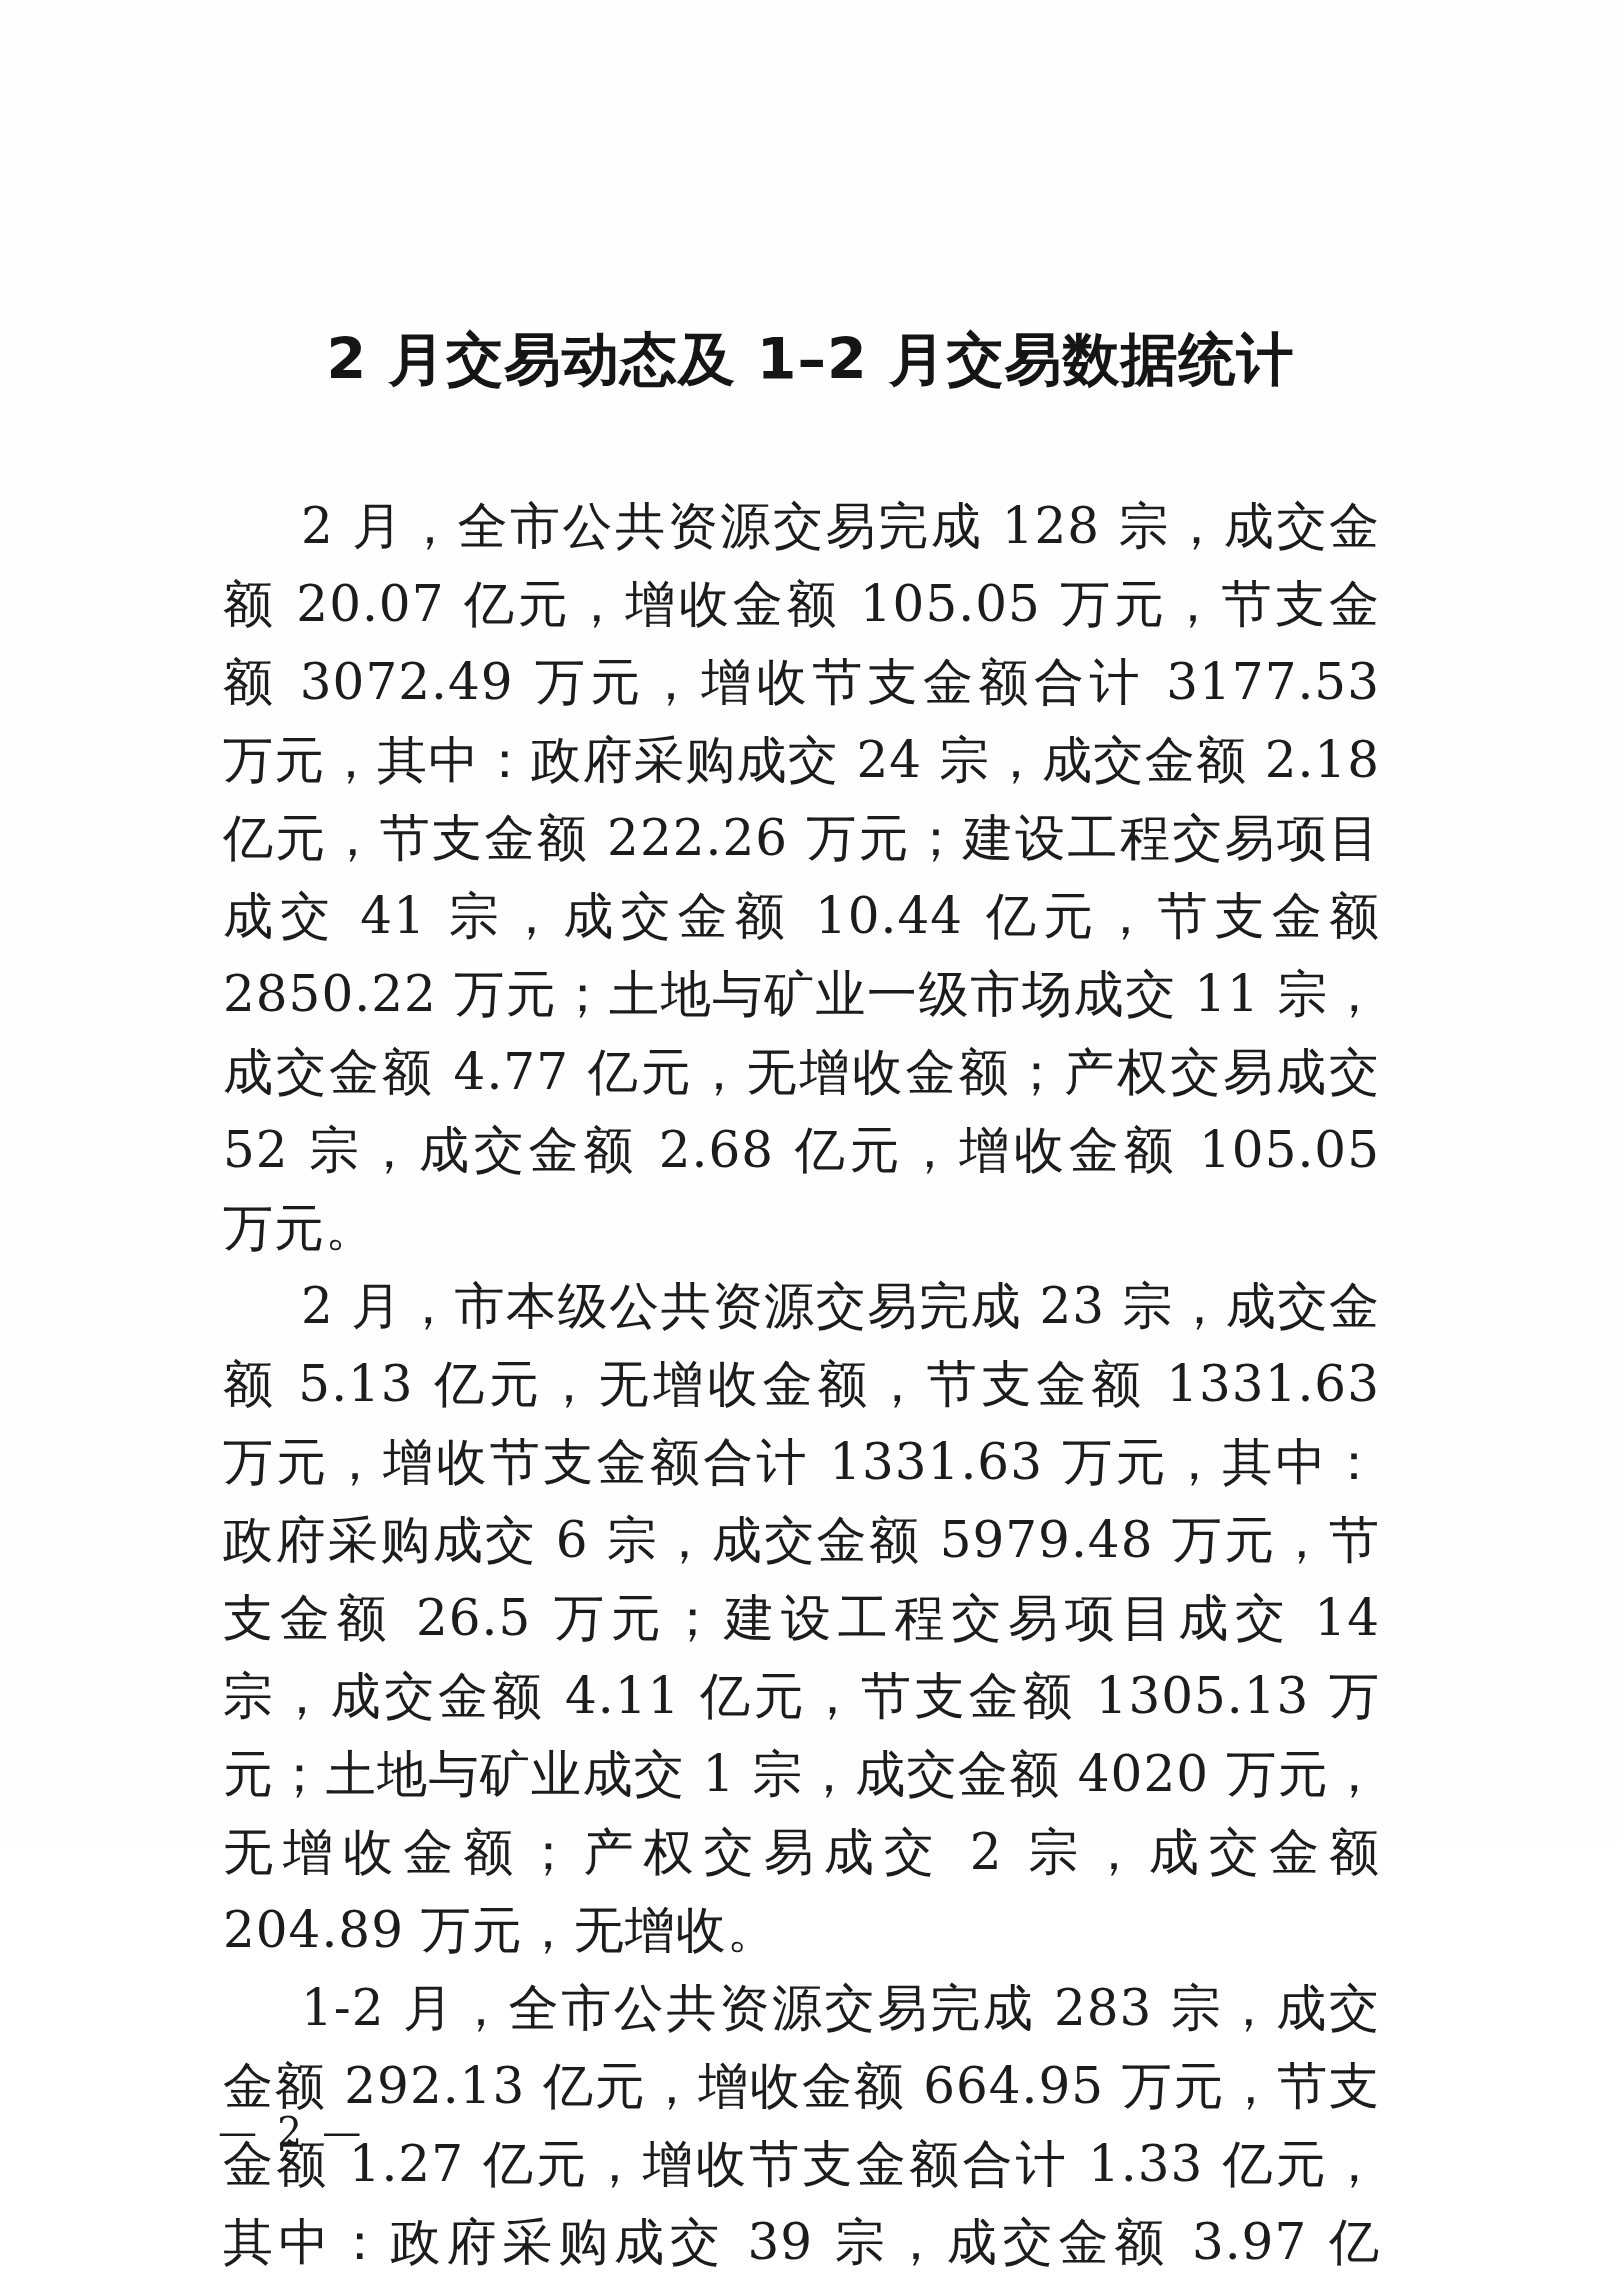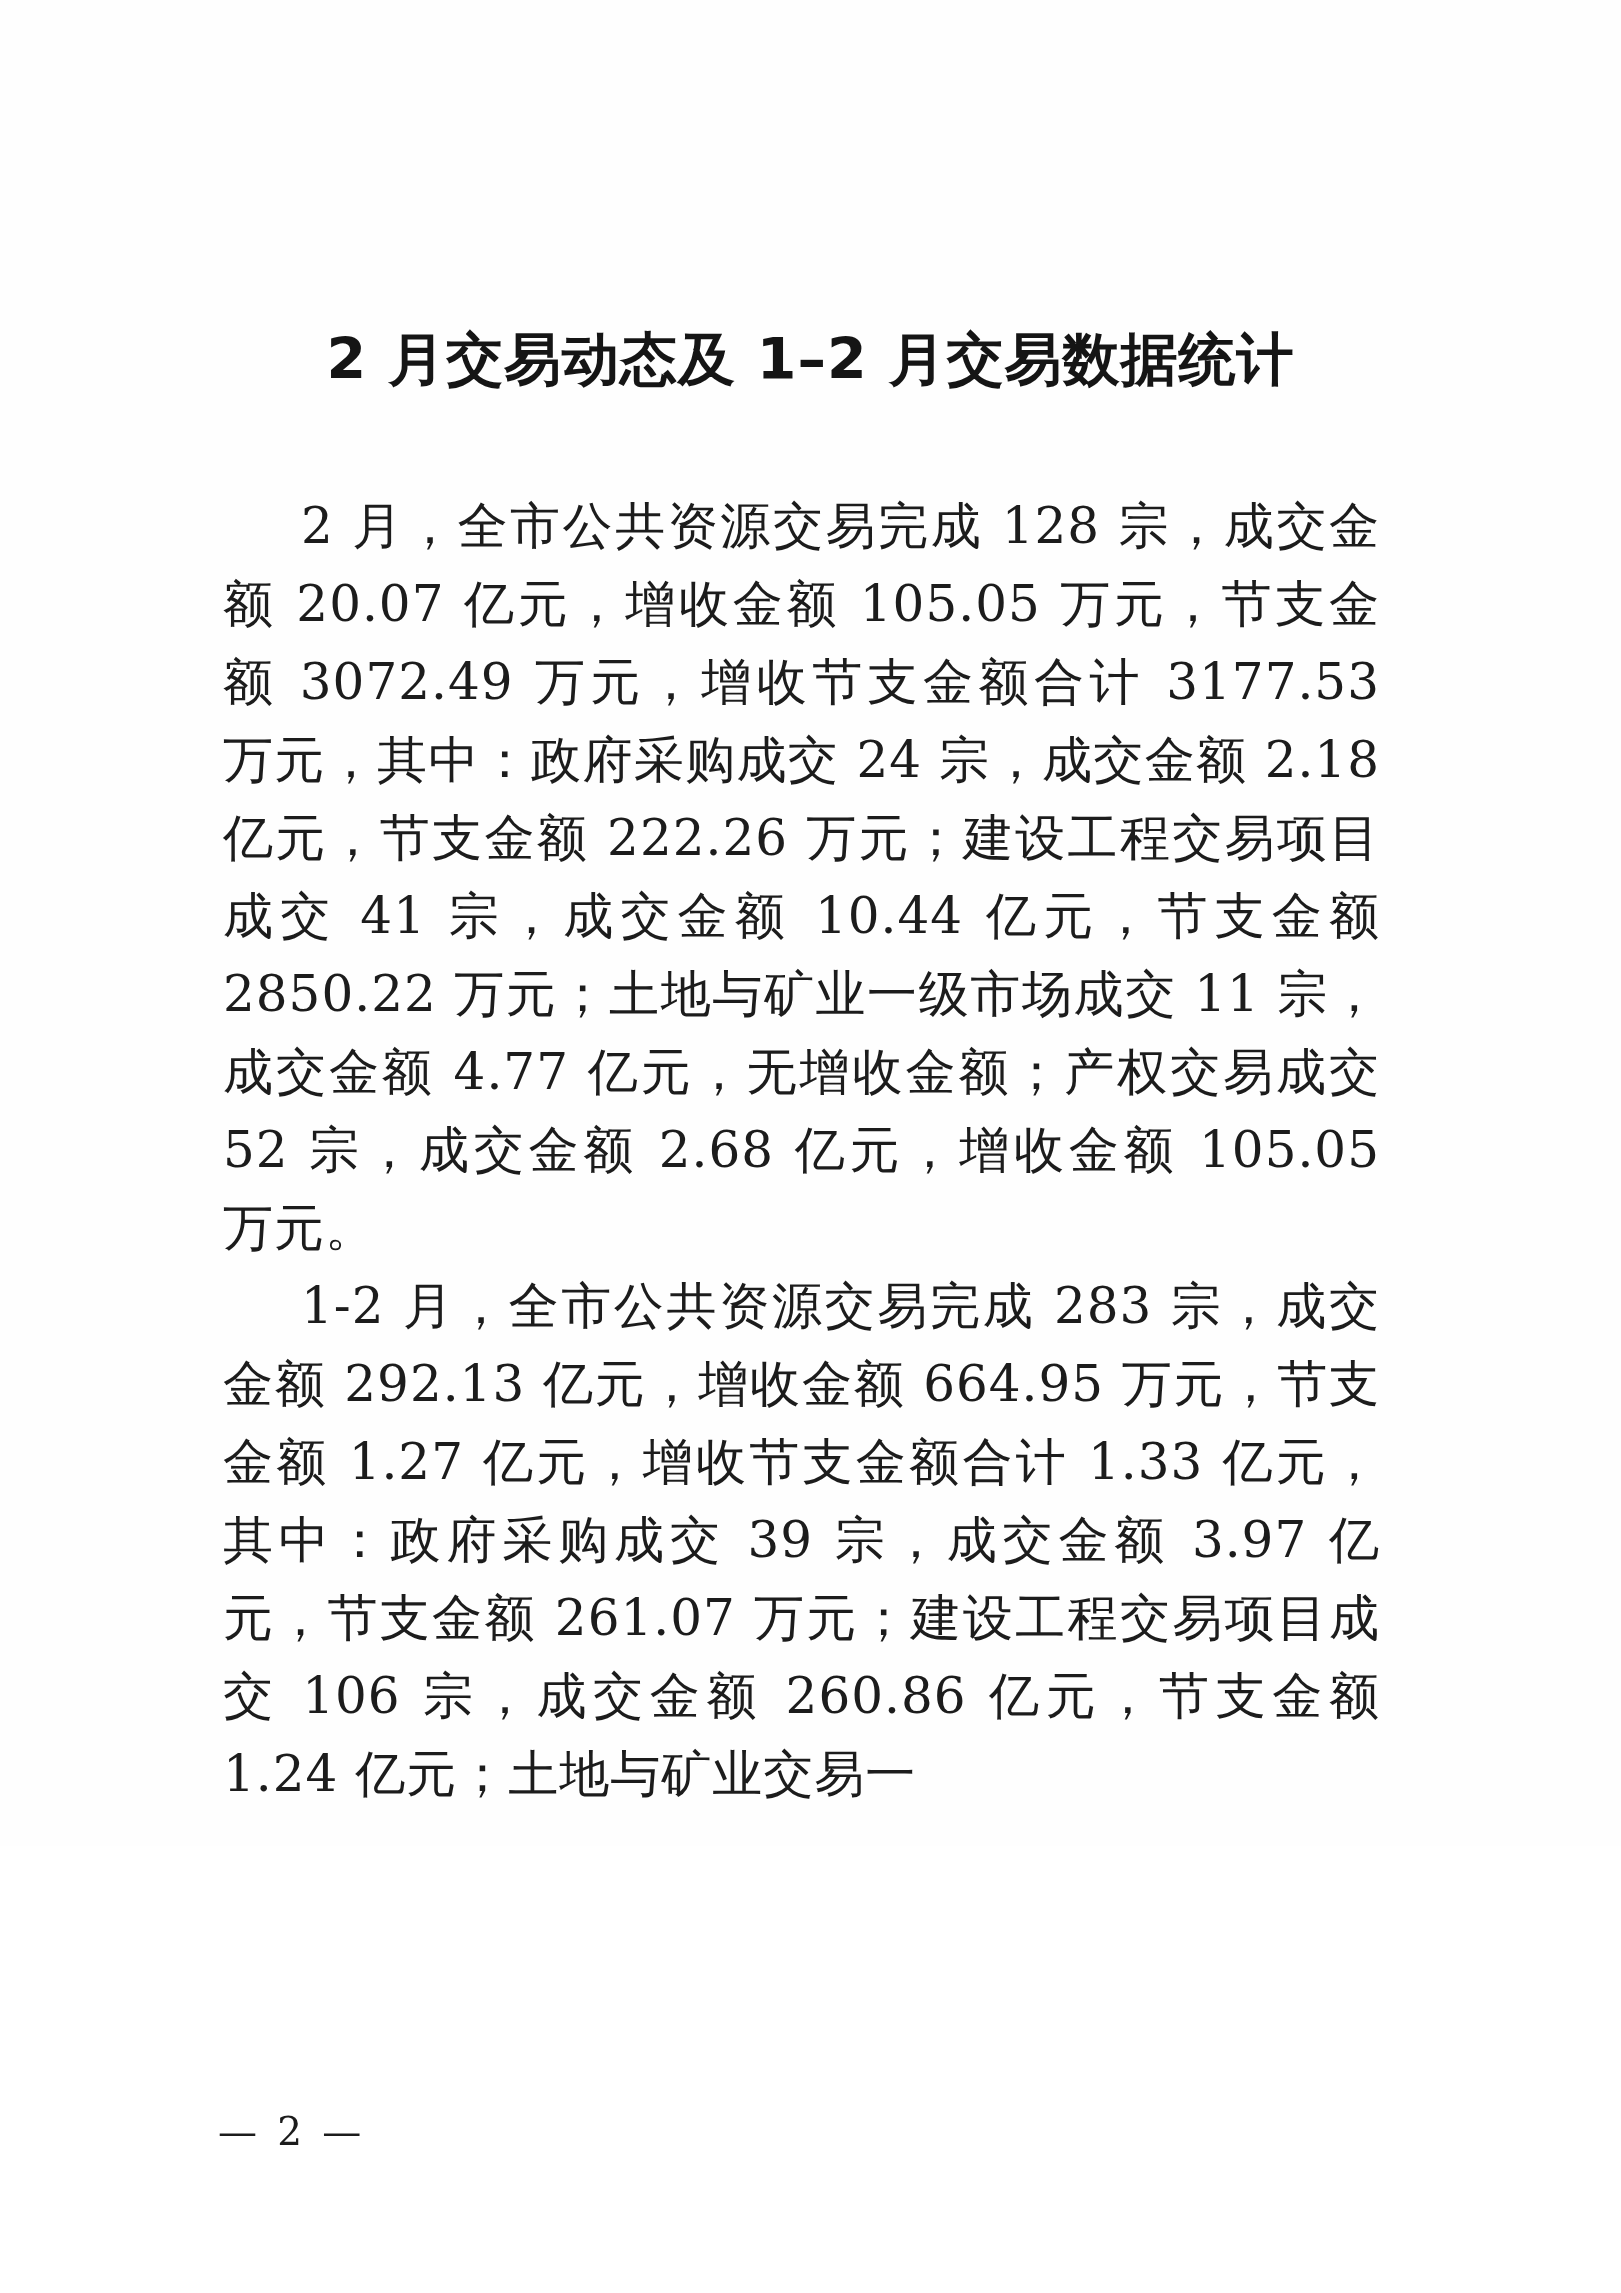--- a/index.html
+++ b/index.html
@@ -61,18 +61,19 @@
   }
 </style>
 </head>
 <body>
 
 <div class="page">
   <h1 class="title">2 月交易动态及 1–2 月交易数据统计</h1>
 
   <div class="body-text">
     <p class="para">2 月，全市公共资源交易完成 128 宗，成交金额 20.07 亿元，增收金额 105.05 万元，节支金额 3072.49 万元，增收节支金额合计 3177.53 万元，其中：政府采购成交 24 宗，成交金额 2.18 亿元，节支金额 222.26 万元；建设工程交易项目成交 41 宗，成交金额 10.44 亿元，节支金额 2850.22 万元；土地与矿业一级市场成交 11 宗，成交金额 4.77 亿元，无增收金额；产权交易成交 52 宗，成交金额 2.68 亿元，增收金额 105.05 万元。</p>
+    <p class="para">2 月，市本级公共资源交易完成 23 宗，成交金额 5.13 亿元，无增收金额，节支金额 1331.63 万元，增收节支金额合计 1331.63 万元，其中：政府采购成交 6 宗，成交金额 5979.48 万元，节支金额 26.5 万元；建设工程交易项目成交 14 宗，成交金额 4.11 亿元，节支金额 1305.13 万元；土地与矿业成交 1 宗，成交金额 4020 万元，无增收金额；产权交易成交 2 宗，成交金额 204.89 万元，无增收。</p>
     <p class="para">1-2 月，全市公共资源交易完成 283 宗，成交金额 292.13 亿元，增收金额 664.95 万元，节支金额 1.27 亿元，增收节支金额合计 1.33 亿元，其中：政府采购成交 39 宗，成交金额 3.97 亿元，节支金额 261.07 万元；建设工程交易项目成交 106 宗，成交金额 260.86 亿元，节支金额 1.24 亿元；土地与矿业交易一</p>
   </div>
 
   <div class="footer-page-number">— 2 —</div>
 </div>
 
 
 </body></html>

